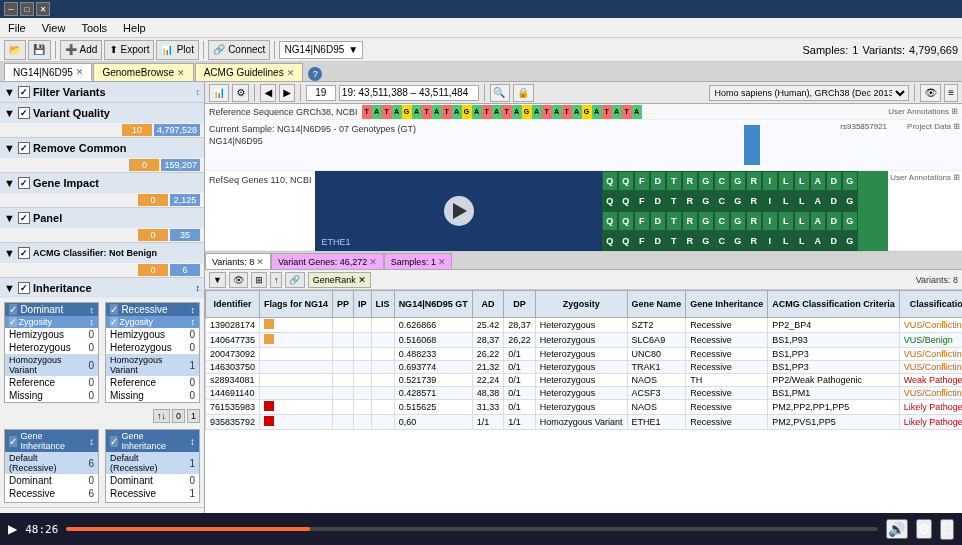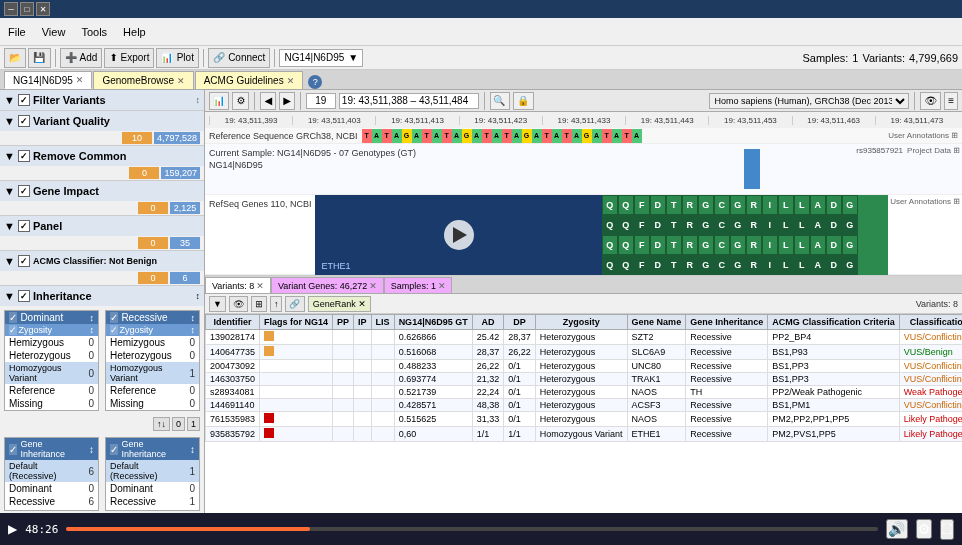--- a/index.html
+++ b/index.html
@@ -8,21 +8,21 @@
     
     .app-window { width: 962px; height: 545px; display: flex; flex-direction: column; background: #f0f0f0; }
 
     
     .title-bar { height: 18px; background: #1e3a5f; display: flex; align-items: center; justify-content: space-between; padding: 0 4px; color: white; font-size: 10px; flex-shrink: 0; }
     .title-bar-left { display: flex; align-items: center; gap: 4px; }
     .window-controls { display: flex; gap: 2px; }
     .win-btn { width: 14px; height: 14px; background: #555; border: 1px solid #888; font-size: 8px; display: flex; align-items: center; justify-content: center; color: white; cursor: pointer; }
 
     
-    .menu-bar { height: 28px; background: #f0f0f0; border-bottom: 1px solid #ccc; display: flex; align-items: center; padding: 0 4px; gap: 8px; flex-shrink: 0; }
+    .menu-bar { height: 20px; background: #f0f0f0; border-bottom: 1px solid #ccc; display: flex; align-items: center; padding: 0 4px; gap: 8px; flex-shrink: 0; }
     .menu-item { font-size: 11px; color: #000; cursor: pointer; padding: 0 4px; }
 
     
     .toolbar { height: 24px; background: #f0f0f0; border-bottom: 1px solid #ccc; display: flex; align-items: center; padding: 0 4px; gap: 2px; flex-shrink: 0; }
     .toolbar-btn { height: 20px; padding: 0 4px; background: #e8e8e8; border: 1px solid #aaa; font-size: 10px; cursor: pointer; display: flex; align-items: center; gap: 2px; }
     .toolbar-separator { width: 1px; height: 18px; background: #aaa; margin: 0 2px; }
 
     
     .tabs-row { height: 20px; background: #d4d4d4; border-bottom: 1px solid #aaa; display: flex; align-items: flex-end; padding: 0 4px; gap: 0; flex-shrink: 0; }
     .tab { height: 18px; padding: 0 8px; background: #fef9c3; border: 1px solid #aaa; border-bottom: none; font-size: 10px; cursor: pointer; display: flex; align-items: center; gap: 3px; margin-right: 1px; }
@@ -66,21 +66,21 @@
     .variants-tabs { height: 18px; background: #d4d4d4; display: flex; align-items: flex-end; border-bottom: 1px solid #aaa; flex-shrink: 0; }
     .v-tab { height: 16px; padding: 0 6px; background: #f0abfc; border: 1px solid #aaa; border-bottom: none; font-size: 9px; cursor: pointer; display: flex; align-items: center; gap: 2px; }
     .v-tab.active { background: white; }
 
     .variants-toolbar { height: 20px; background: #f0f0f0; border-bottom: 1px solid #ccc; display: flex; align-items: center; padding: 0 4px; gap: 3px; flex-shrink: 0; }
     .var-toolbar-btn { font-size: 9px; padding: 0 3px; height: 16px; background: #e8e8e8; border: 1px solid #aaa; cursor: pointer; }
 
     
     .table-container { flex: 1; overflow: auto; background: white; }
     table { width: 100%; border-collapse: collapse; font-size: 9px; }
-    th { background: #dde5f0; border: 1px solid #aaa; padding: 2px 4px; font-size: 9px; font-weight: bold; white-space: nowrap; position: sticky; top: 0; z-index: 1; }
+    th { background: #dde5f0; border: 1px solid #aaa; padding: 8px 4px; font-size: 9px; font-weight: bold; white-space: nowrap; position: sticky; top: 0; z-index: 1; }
     td { border: 1px solid #ddd; padding: 1px 4px; white-space: nowrap; font-size: 9px; }
     tr:nth-child(even) td { background: #f5f8ff; }
 
     
     .video-controls { height: 32px; background: #1a1a2e; display: flex; align-items: center; padding: 0 8px; gap: 8px; flex-shrink: 0; }
     .vc-btn { color: white; background: none; border: none; cursor: pointer; font-size: 12px; }
     .time-display { color: white; font-size: 11px; font-family: monospace; }
     .progress-bar { flex: 1; height: 4px; background: #444; border-radius: 2px; cursor: pointer; }
     .progress-fill { width: 30%; height: 100%; background: #ff6b35; border-radius: 2px; }
     .vc-icon { color: white; font-size: 14px; cursor: pointer; }
@@ -397,31 +397,20 @@
         <button class="genome-btn">🔒</button>
         <div style="flex:1;"></div>
         <select class="species-select">
           <option>Homo sapiens (Human), GRCh38 (Dec 2013)</option>
         </select>
         <div class="toolbar-separator"></div>
         <button class="genome-btn">👁</button>
         <button class="genome-btn">≡</button>
       </div>
 
-      <div class="chr-position-ruler">
-        <div class="ruler-tick">19: 43,511,393</div>
-        <div class="ruler-tick">19: 43,511,403</div>
-        <div class="ruler-tick">19: 43,511,413</div>
-        <div class="ruler-tick">19: 43,511,423</div>
-        <div class="ruler-tick">19: 43,511,433</div>
-        <div class="ruler-tick">19: 43,511,443</div>
-        <div class="ruler-tick">19: 43,511,453</div>
-        <div class="ruler-tick">19: 43,511,463</div>
-        <div class="ruler-tick">19: 43,511,473</div>
-      </div>
 
       <div style="background:white;border-bottom:1px solid #ccc;overflow:hidden;">
 
         <div style="display:flex;align-items:center;height:16px;background:#f8f8f8;border-bottom:1px solid #eee;">
           <span style="font-size:9px;color:#333;padding:0 4px;min-width:110px;">Reference Sequence GRCh38, NCBI</span>
           <div style="flex:1;display:flex;overflow:hidden;">
             <span style="background:#ff6b6b;color:black;font-size:7px;font-weight:bold;width:10px;height:14px;display:inline-flex;align-items:center;justify-content:center;">T</span>
             <span style="background:#50c878;color:black;font-size:7px;font-weight:bold;width:10px;height:14px;display:inline-flex;align-items:center;justify-content:center;">A</span>
             <span style="background:#ff6b6b;color:black;font-size:7px;font-weight:bold;width:10px;height:14px;display:inline-flex;align-items:center;justify-content:center;">T</span>
             <span style="background:#50c878;color:black;font-size:7px;font-weight:bold;width:10px;height:14px;display:inline-flex;align-items:center;justify-content:center;">A</span>
@@ -454,21 +443,21 @@
         </div>
 
         <div style="display:flex;align-items:flex-start;min-height:50px;background:#f8faff;border-bottom:1px solid #eee;">
           <div style="min-width:110px;padding:2px 4px;">
             <span style="font-size:9px;color:#333;">Current Sample: NG14|N6D95 - 07 Genotypes (GT)</span>
             <br>
             <span style="font-size:9px;color:#333;">NG14|N6D95</span>
           </div>
           <div style="flex:1;height:50px;position:relative;">
             <div style="position:absolute;right:30%;top:5px;bottom:5px;width:16px;background:#4488cc;"></div>
-            <span style="position:absolute;right:2px;top:2px;font-size:8px;color:#555;">rs935857921</span>
+            <span style="position:absolute;right:18px;top:2px;font-size:8px;color:#555;">rs935857921</span>
           </div>
           <span style="font-size:8px;color:#666;padding:2px;">Project Data ⊞</span>
         </div>
 
         <div style="display:flex;align-items:flex-start;height:80px;background:white;border-bottom:1px solid #eee;">
           <div style="min-width:110px;padding:2px 4px;">
             <span style="font-size:9px;color:#333;">RefSeq Genes 110, NCBI</span>
           </div>
           <div style="flex:1;height:80px;position:relative;overflow:hidden;">
 

